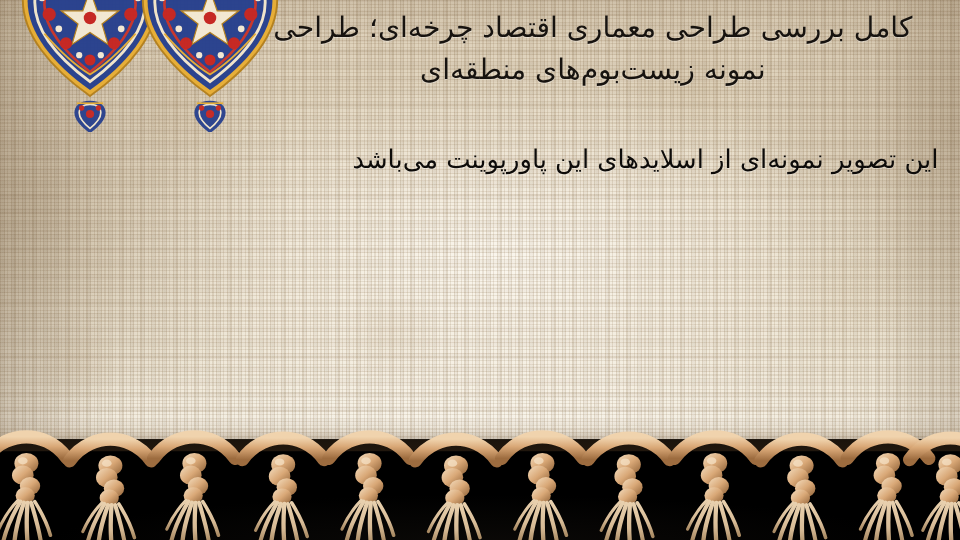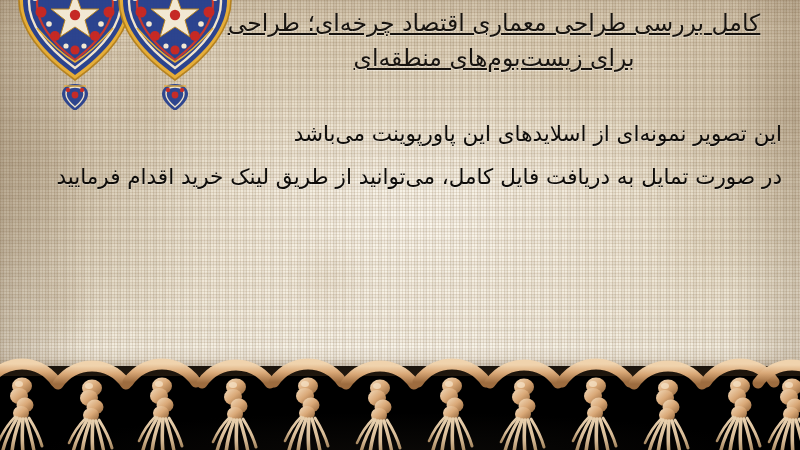--- a/index.html
+++ b/index.html
@@ -55,21 +55,21 @@
     position:absolute;right:14px;top:6px;width:584px;
     text-align:center;
     color:#17130f;
     font-size:23.5px;
     line-height:35px;
     font-weight:400;
     letter-spacing:0;
     direction:rtl;
     text-shadow:0 1px 0 rgba(255,255,255,.35);
   }
-  .title-block .tline{display:block;white-space:nowrap;text-decoration:underline;}
+  .title-block .tline{display:block;white-space:nowrap;}
 
   .body-block{
     position:absolute;right:18px;top:112px;width:640px;
     text-align:right;
     direction:rtl;
     color:#0d0b09;
     font-size:21.5px;
     line-height:43px;
     font-weight:400;
     text-shadow:0 1px 0 rgba(255,255,255,.28);
@@ -178,26 +178,25 @@
     <g transform="translate(175,124)" opacity="0.95">
         <use href="#pendant"></use>
       </g>
     <g transform="translate(175,156)" opacity="0.92">
         <use href="#pendant-small"></use>
       </g>
   </svg>
 
   <div class="title-block">
     <span class="tline">کامل بررسی طراحی معماری اقتصاد چرخه‌ای؛ طراحی</span>
-    <span class="tline">برای زیست‌بوم‌های منطقه‌ای</span>
+    <span class="tline">نمونه زیست‌بوم‌های منطقه‌ای</span>
   </div>
 
   <div class="body-block">
     <span class="bline">این تصویر نمونه‌ای از اسلایدهای این پاورپوینت می‌باشد</span>
-    <span class="bline">در صورت تمایل به دریافت فایل کامل، می‌توانید از طریق لینک خرید اقدام فرمایید</span>
   </div>
 
   <div class="black-base"></div>
   <div class="edge-shadow"></div>
 
   <svg class="fringe-layer" viewBox="0 0 800 98" aria-hidden="true">
     <defs>
       <linearGradient id="cordG" x1="0" y1="0" x2="0" y2="1">
         <stop offset="0%" stop-color="#f0d3ad"></stop>
         <stop offset="45%" stop-color="#d9a877"></stop>

